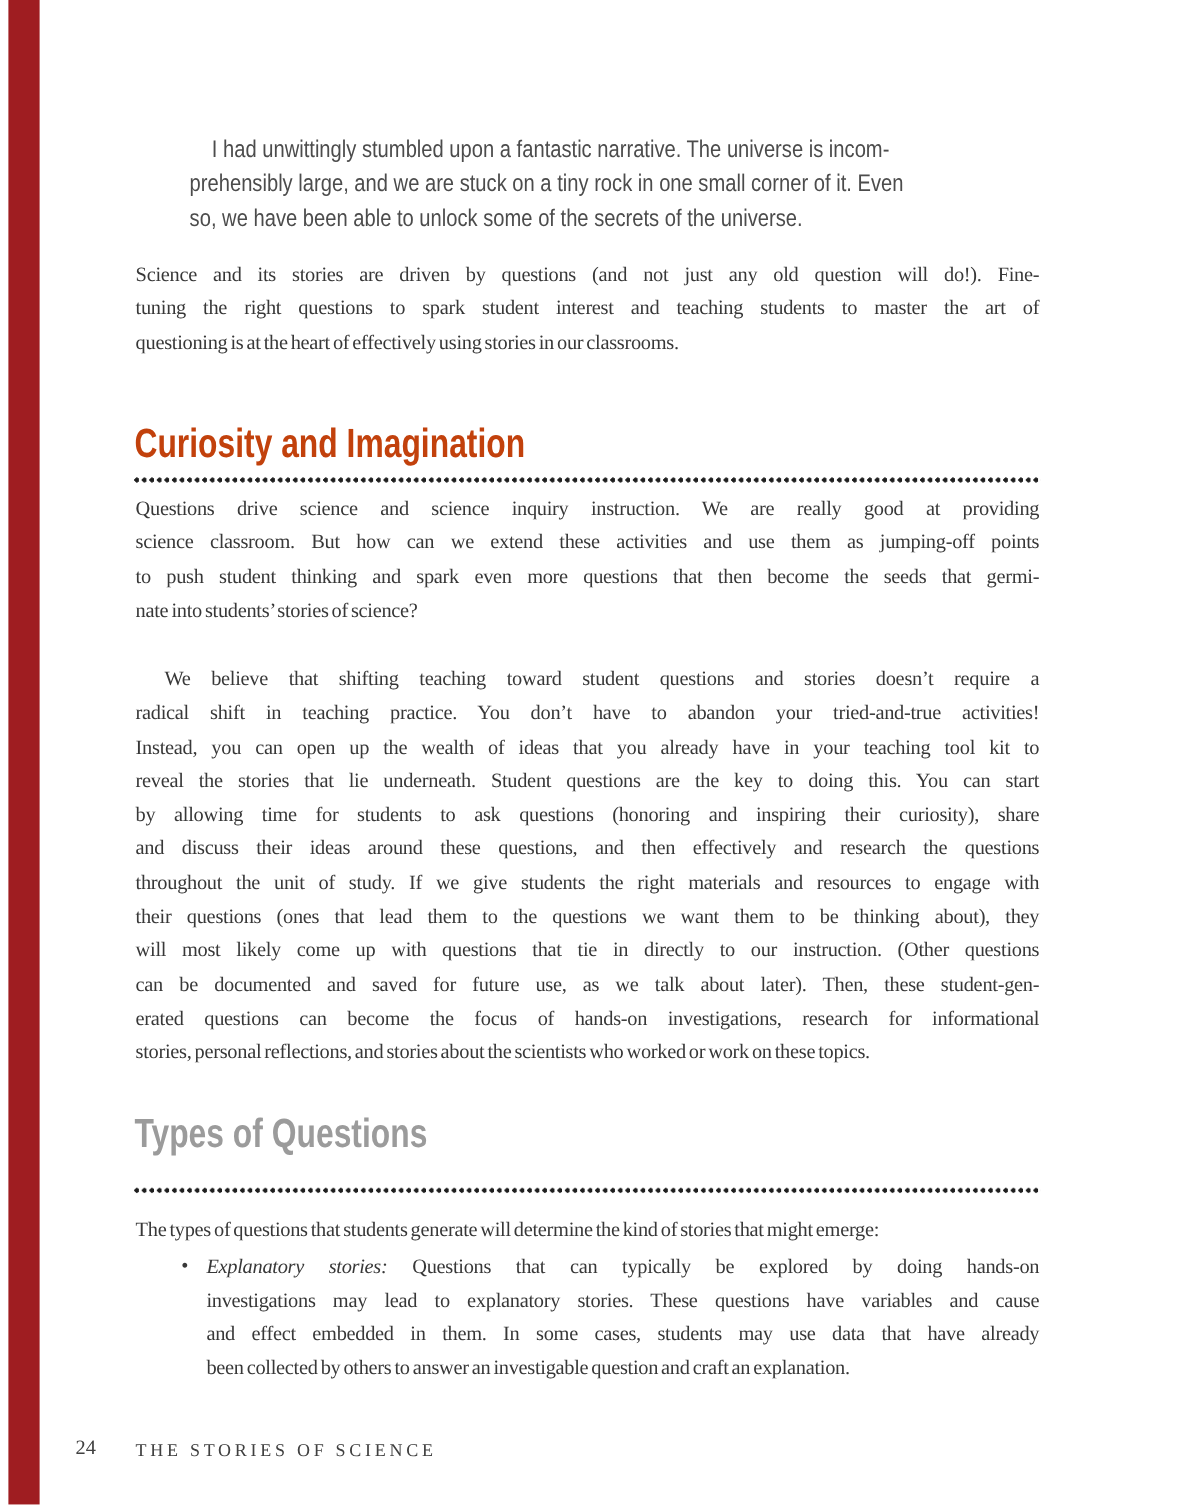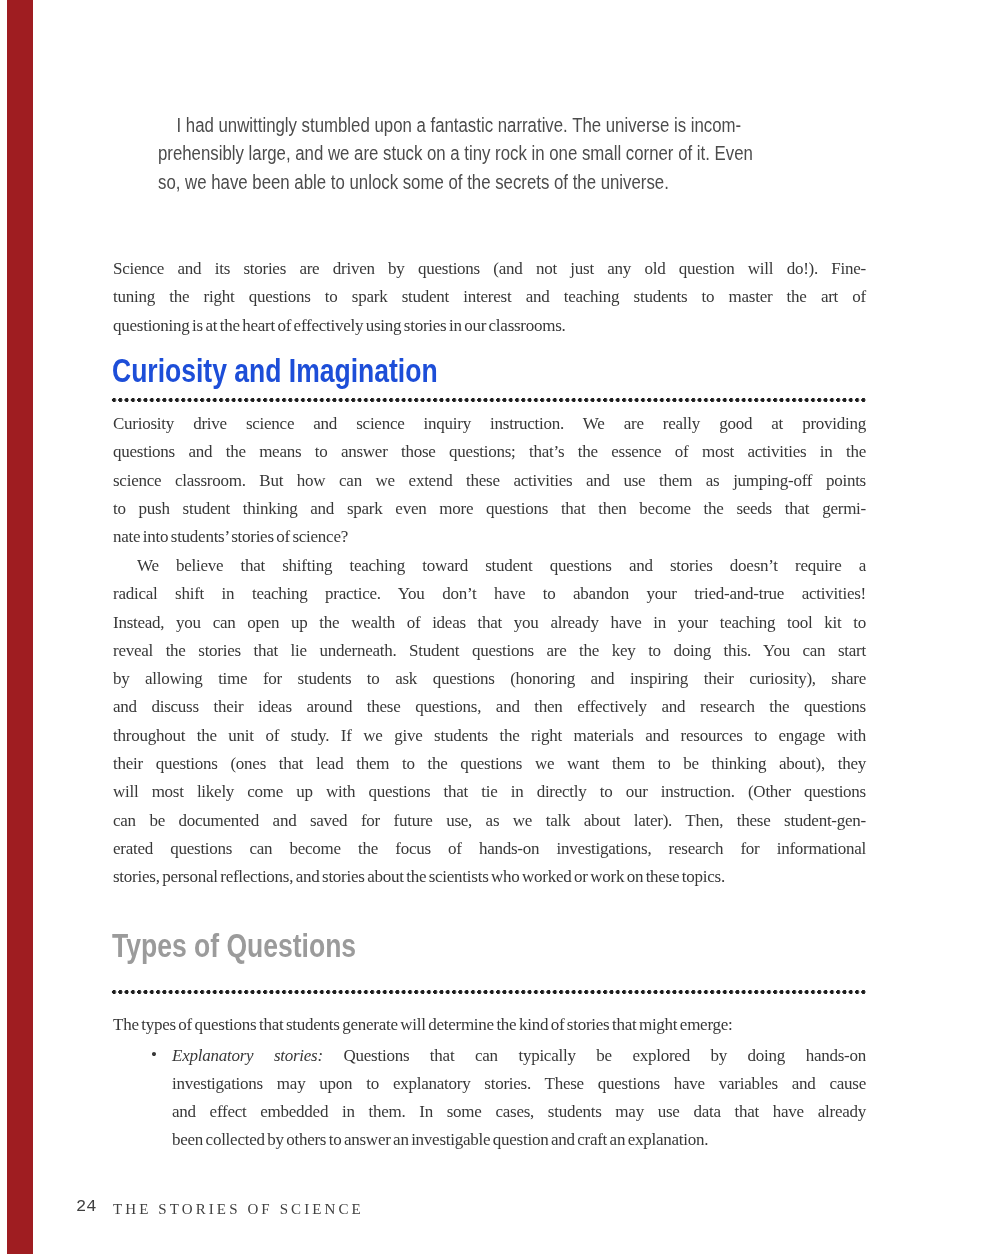--- a/index.html
+++ b/index.html
@@ -53,21 +53,21 @@
     font-size:17px; line-height:27.9px;
     letter-spacing:-0.25px; word-spacing:-1.5px;
   }
   .bullet-marker{ position:absolute; left:38px; top:-1px; }
   .bullet-text{ margin-left:59px; }
   .italic{ font-style:italic;margin-top:37px; }
 
   
   .footer-num{
     position:absolute; left:63px; top:1197px;
-    font-family:Liberation Mono, monospace; font-size:17px; line-height:20px;margin-left:13px;
+    font-family:Liberation Serif, serif; font-size:17px; line-height:20px;
   }
   .footer-title{
     position:absolute; left:113px; top:1200px;
     font-family:"Liberation Serif", serif; font-size:15px; line-height:18px;
     letter-spacing:3.1px;
     text-align:center;
   }
 </style>
 </head>
 <body>
@@ -75,34 +75,33 @@
 <div class="page">
 
   <div class="edge-bar" style="background: rgb(159, 29, 33);"></div>
 
   <div class="quote" style="color: rgb(76, 76, 76);">
       <div class="qline">I had unwittingly stumbled upon a fantastic narrative. The universe is incom-</div>
       <div class="qline">prehensibly large, and we are stuck on a tiny rock in one small corner of it. Even</div>
       <div class="qline qline-last">so, we have been able to unlock some of the secrets of the universe.</div>
     </div>
 
-  <div class="serifpara" style="top: 215px; color: rgb(56, 56, 56); margin-top: 40px;">
+  <div class="serifpara" style="top: 215px; color: rgb(56, 56, 56);">
       <div class="tline">Science and its stories are driven by questions (and not just any old question will do!). Fine-</div>
       <div class="tline">tuning the right questions to spark student interest and teaching students to master the art of</div>
       <div class="tline tline-last">questioning is at the heart of effectively using stories in our classrooms.</div>
     </div>
 
-  <div class="gheading" style="top: 350px; color: #1d4ed8;">
+  <div class="gheading" style="top: 350px; color: #c2410c;">
     <span class="hscale">Curiosity and Imagination</span>
   </div>
   <div class="dotrule" style="top:397px;"></div>
 
   <div class="serifpara" style="top: 410px; color: rgb(56, 56, 56);">
-      <div class="tline">Curiosity drive science and science inquiry instruction. We are really good at providing</div>
-      <div class="tline">questions and the means to answer those questions; that’s the essence of most activities in the</div>
+      <div class="tline">Questions drive science and science inquiry instruction. We are really good at providing</div>
       <div class="tline">science classroom. But how can we extend these activities and use them as jumping-off points</div>
       <div class="tline">to push student thinking and spark even more questions that then become the seeds that germi-</div>
       <div class="tline tline-last">nate into students’ stories of science?</div>
     </div>
 
   <div class="serifpara indent-first" style="top: 552px; color: rgb(56, 56, 56);">
       <div class="tline">We believe that shifting teaching toward student questions and stories doesn’t require a</div>
       <div class="tline">radical shift in teaching practice. You don’t have to abandon your tried-and-true activities!</div>
       <div class="tline">Instead, you can open up the wealth of ideas that you already have in your teaching tool kit to</div>
       <div class="tline">reveal the stories that lie underneath. Student questions are the key to doing this. You can start</div>
@@ -125,21 +124,21 @@
     <div class="tline tline-last">The types of questions that students generate will determine the kind of stories that might emerge:</div>
   </div>
 
   <div class="bullet-wrap" style="color: rgb(56, 56, 56);">
     <span class="bullet-marker">•</span>
     <div class="bullet-text">
       <div class="tline">
         <span class="italic">Explanatory stories:</span><span> Questions that can typically be explored by doing hands-on</span>
       </div>
       <div>
-          <div class="tline">investigations may upon to explanatory stories. These questions have variables and cause</div>
+          <div class="tline">investigations may lead to explanatory stories. These questions have variables and cause</div>
           <div class="tline">and effect embedded in them. In some cases, students may use data that have already</div>
           <div class="tline tline-last">been collected by others to answer an investigable question and craft an explanation.</div>
         </div>
     </div>
   </div>
 
   <span class="footer-num" style="color: rgb(64, 64, 64);">24</span>
   <span class="footer-title" style="color: rgb(64, 64, 64);">THE STORIES OF SCIENCE</span>
 
 </div>

